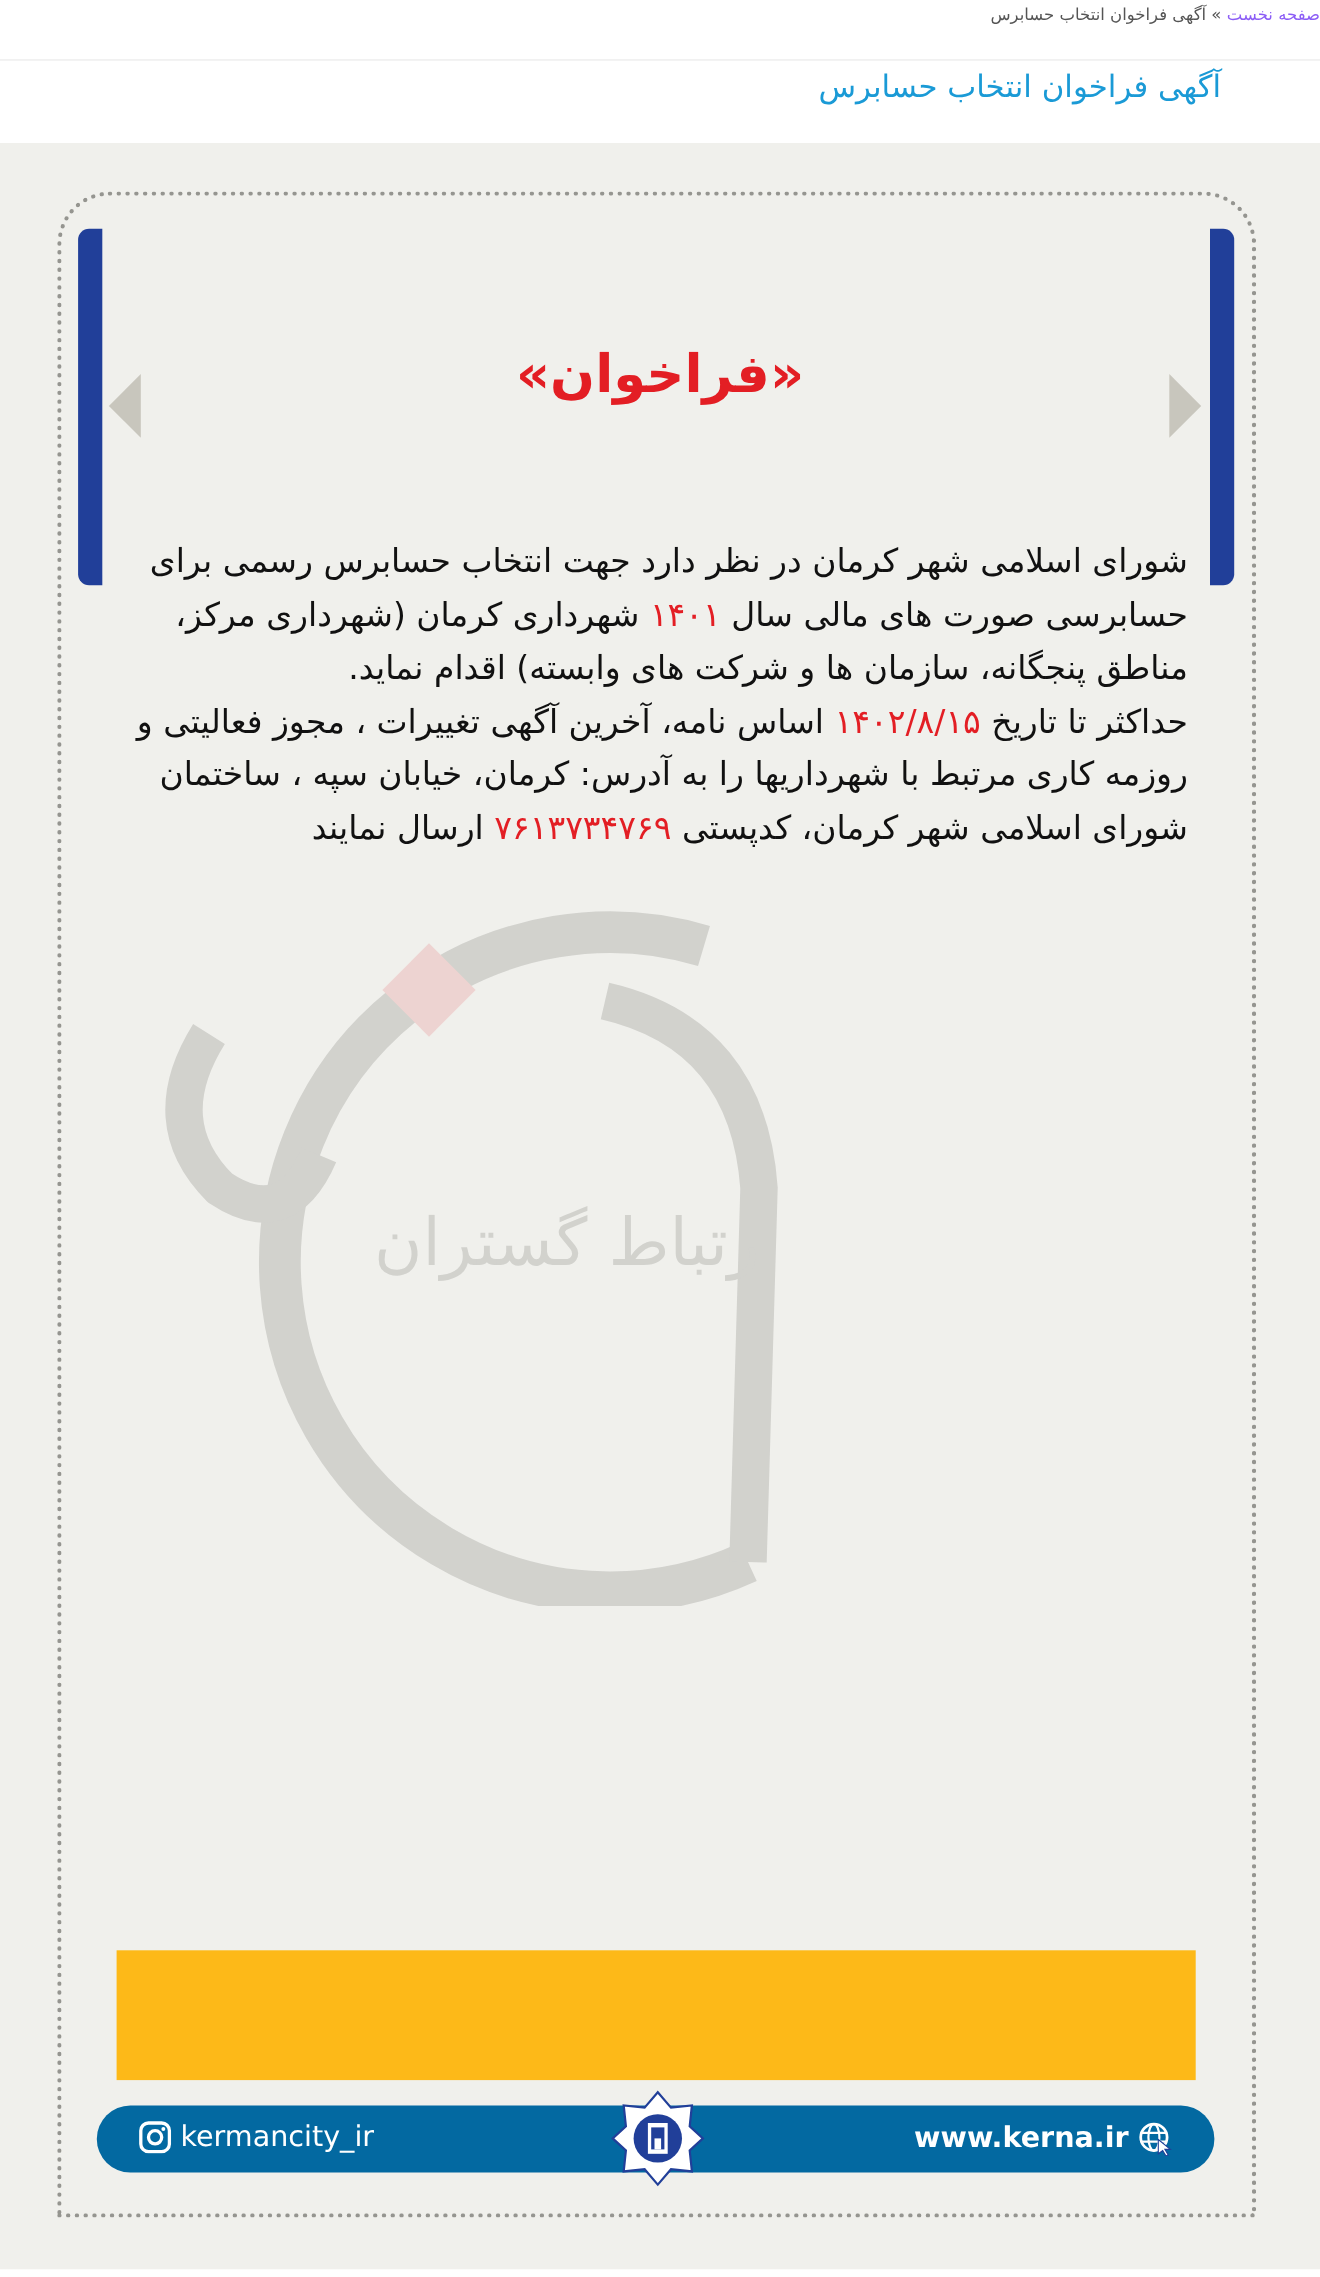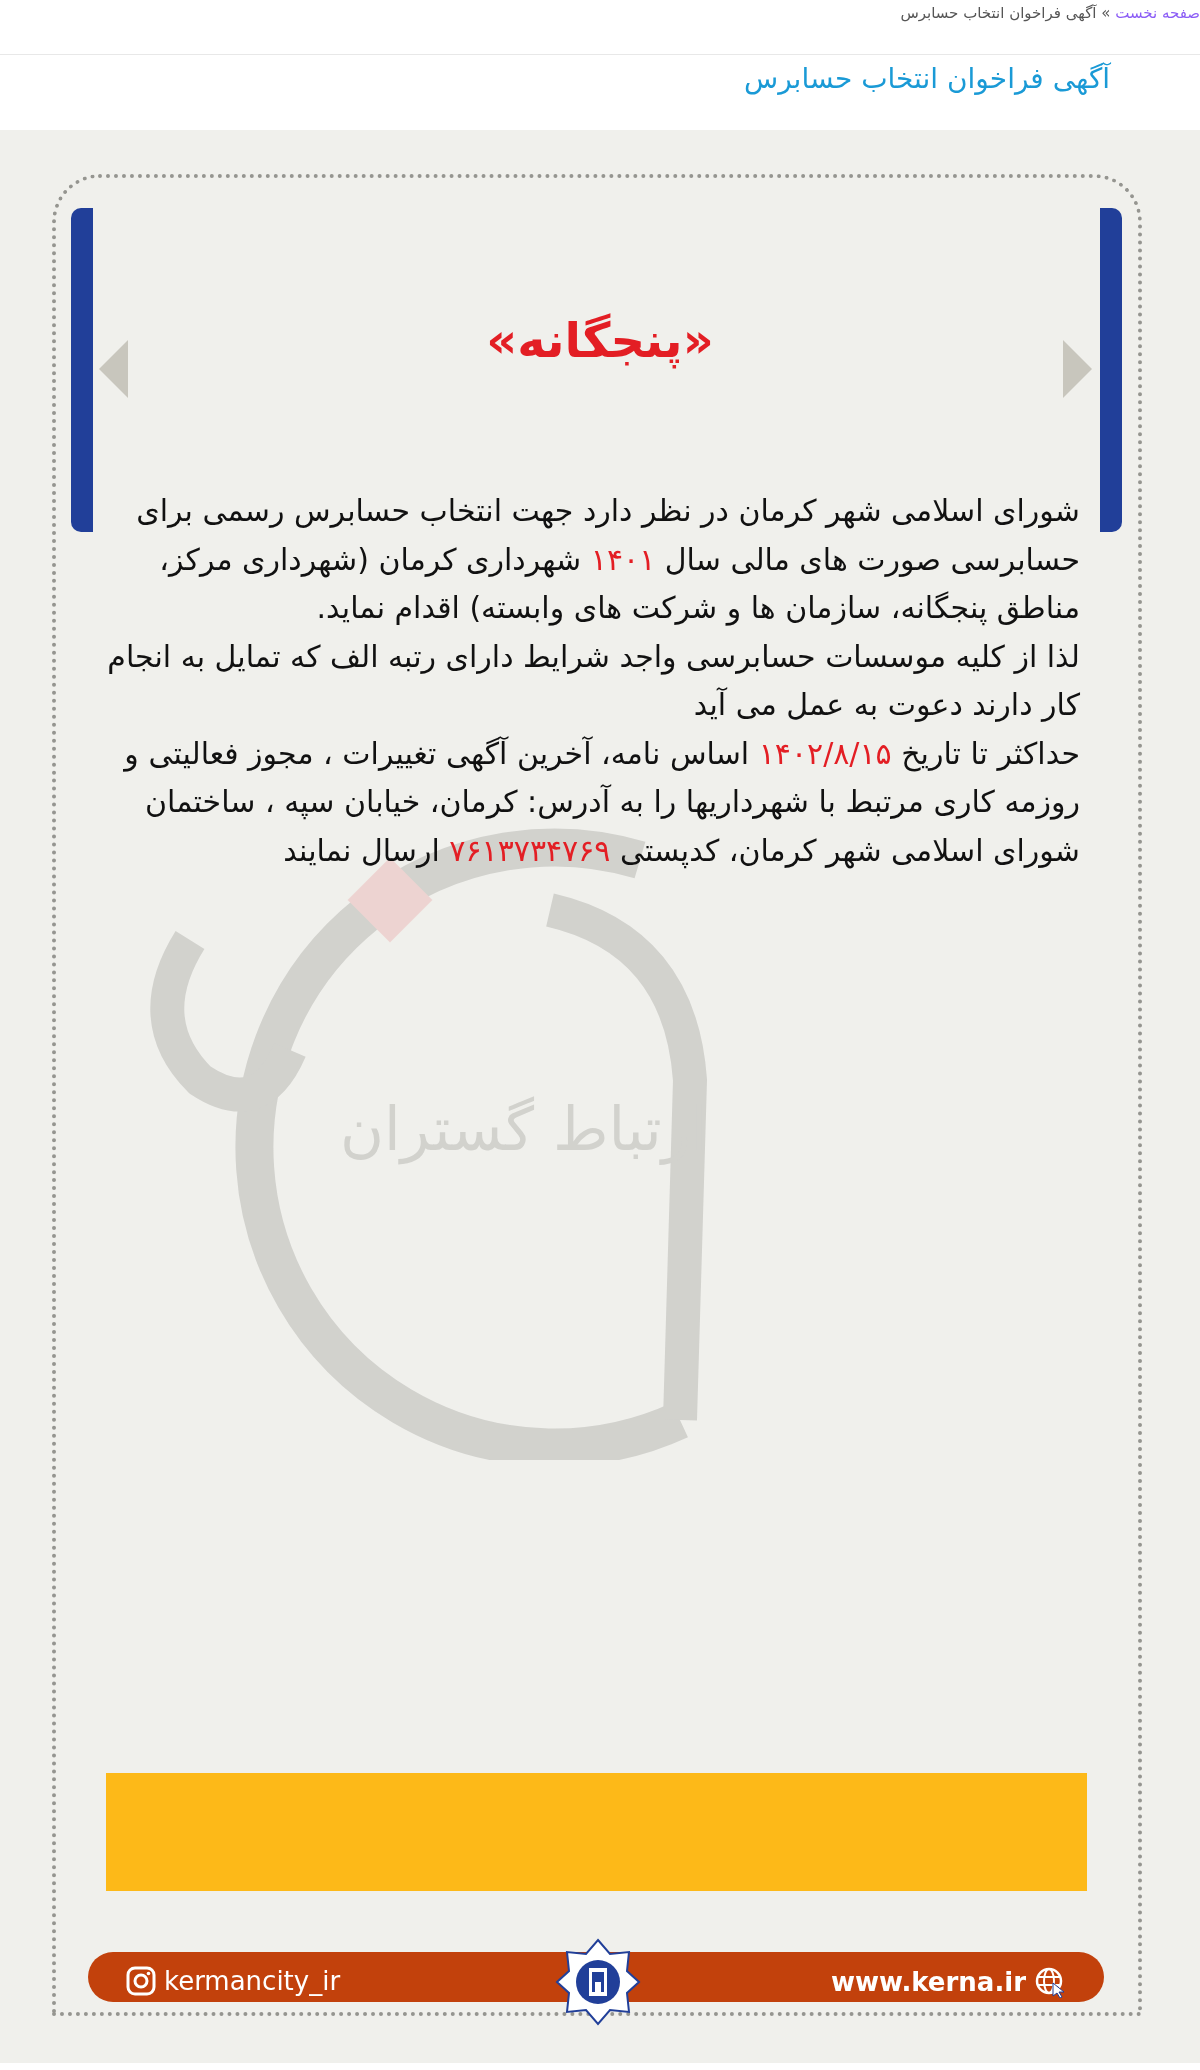--- a/index.html
+++ b/index.html
@@ -14,21 +14,21 @@
   .bar.left{left:71px;border-radius:10px 0 0 10px;}
   .bar.right{left:1100px;border-radius:0 10px 10px 0;}
   .tri{position:absolute;top:210px;width:0;height:0;border-top:29px solid transparent;border-bottom:29px solid transparent;}
   .tri.left{left:99px;border-right:29px solid #c8c6bd;}
   .tri.right{left:1063px;border-left:29px solid #c8c6bd;}
   .headline{position:absolute;top:182px;left:0;width:1200px;text-align:center;font-size:48px;font-weight:bold;color:#e31e24;direction:rtl;}
   .body-text{position:absolute;top:330px;left:100px;width:980px;direction:rtl;text-align:right;font-size:30px;line-height:48.5px;color:#111;font-family:"DejaVu Sans",sans-serif;margin-top:27px;}
   .body-text .hl{color:#e31e24;}
   .watermark{position:absolute;left:120px;top:690px;width:640px;height:640px;opacity:0.35;}
   .yellow{position:absolute;left:106px;top:1643px;width:981px;height:118px;background:#fdb918;}
-  .footer{position:absolute;left:88px;top:1822px;width:1016px;height:50px;background:#c2410c;border-radius:31px;color:#fff;}
+  .footer{position:absolute;left:88px;top:1784px;width:1016px;height:61px;background:#0369a1;border-radius:31px;color:#fff;}
   .footer .insta{position:absolute;left:38px;top:14px;display:flex;align-items:center;gap:8px;font-size:26px;}
   .footer .web{position:absolute;right:38px;top:14px;display:flex;align-items:center;gap:8px;font-size:26px;font-weight:bold;}
   .footer .emblem{position:absolute;left:467px;top:-14px;width:86px;height:88px;}
 </style>
 </head>
 <body>
 
 <nav class="breadcrumb">
   <a class="home" href="#">صفحه نخست</a>
   <span>»</span>
@@ -45,27 +45,26 @@
   <div class="tri right"></div>
 
   <svg class="watermark" viewBox="0 0 640 640">
     <path d="M520 40 A300 300 0 1 0 560 600" fill="none" stroke="#9b9b96" stroke-width="38"></path>
     <path d="M430 90 Q560 120 570 260 L560 600" fill="none" stroke="#9b9b96" stroke-width="34"></path>
     <path d="M70 120 Q20 200 80 260 Q140 300 170 230" fill="none" stroke="#9b9b96" stroke-width="34"></path>
     <rect x="240" y="50" width="60" height="60" fill="#e9a0a0" transform="rotate(45 270 80)"></rect>
     <text x="220" y="330" font-size="60" fill="#9b9b96" font-family="DejaVu Sans, sans-serif">ارتباط گستران</text>
   </svg>
 
-  <h2 class="headline" style="margin:0;">«پنجگانه»</h2>
+  <h2 class="headline" style="margin:0;">«فراخوان»</h2>
 
   <div class="body-text">
     <div>
       <span>شورای اسلامی شهر کرمان در نظر دارد جهت انتخاب حسابرس رسمی برای حسابرسی صورت های مالی سال </span><span class="hl">۱۴۰۱</span><span> شهرداری کرمان (شهرداری مرکز، مناطق پنجگانه، سازمان ها و شرکت های وابسته) اقدام نماید.</span>
     </div>
-    <div>لذا از کلیه موسسات حسابرسی واجد شرایط دارای رتبه الف که تمایل به انجام کار دارند دعوت به عمل می آید</div>
     <div>
       <span>حداکثر تا تاریخ </span><span class="hl">۱۴۰۲/۸/۱۵</span><span> اساس نامه، آخرین آگهی تغییرات ، مجوز فعالیتی و روزمه کاری مرتبط با شهرداریها را به آدرس: کرمان، خیابان سپه ، ساختمان شورای اسلامی شهر کرمان، کدپستی </span><span class="hl">۷۶۱۳۷۳۴۷۶۹</span><span> ارسال نمایند</span>
     </div>
   </div>
 
   <div class="yellow"></div>
 
   <div class="footer">
     <div class="insta">
       <svg width="30" height="30" viewBox="0 0 30 30">

